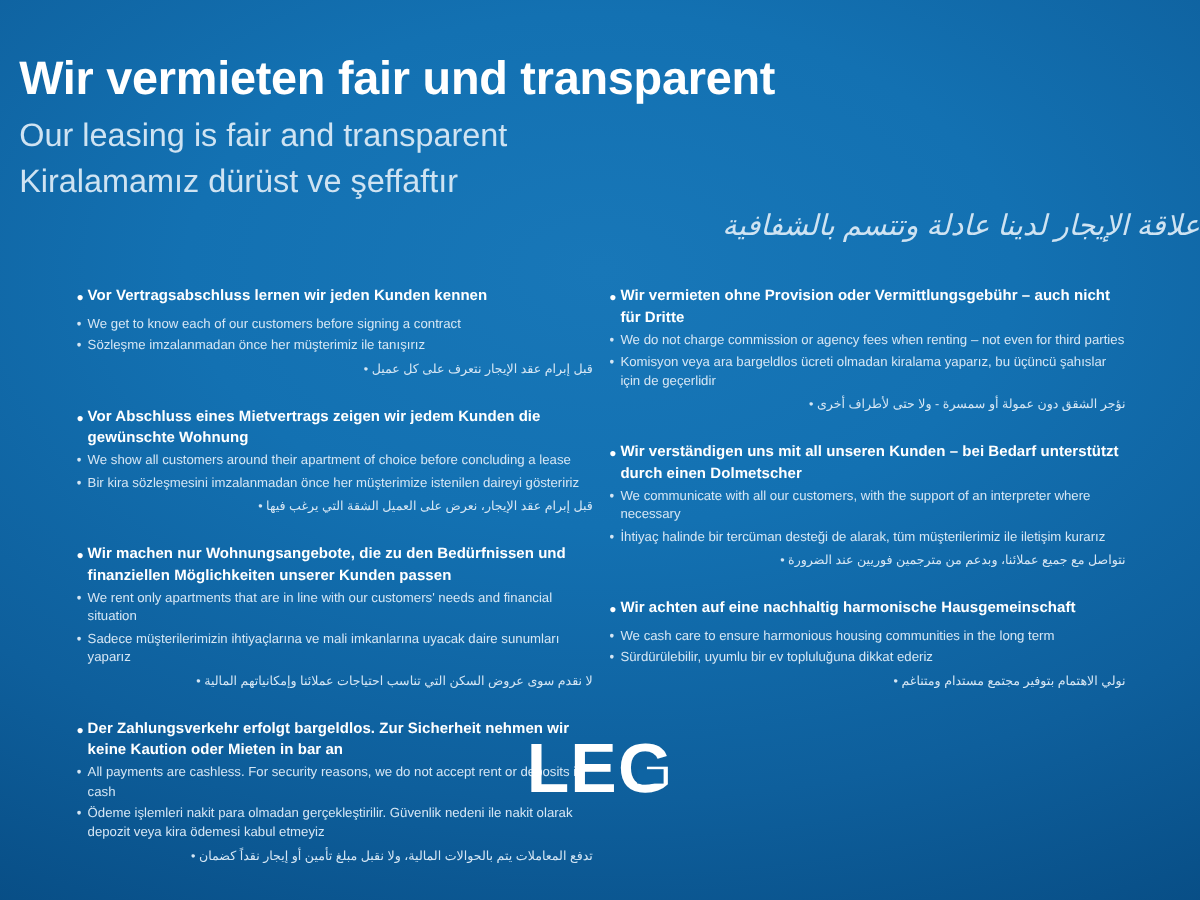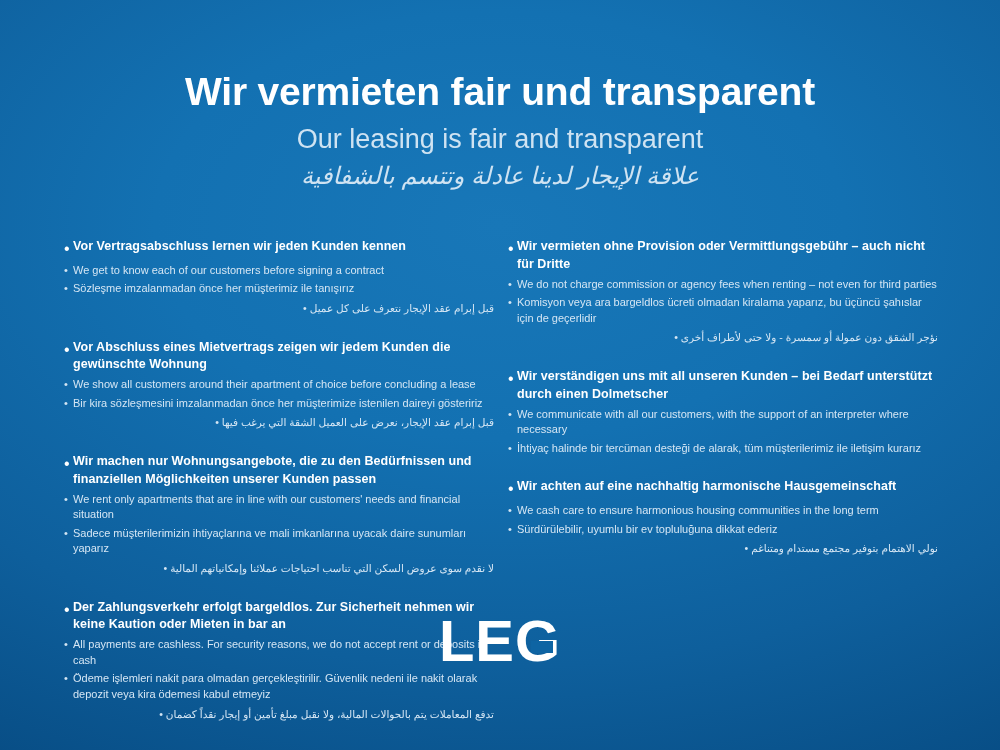--- a/index.html
+++ b/index.html
@@ -19,22 +19,22 @@
     height: 750px;
     
     background:
       radial-gradient(ellipse 115% 95% at 50% 30%, #1877b8 0%, #1371b2 30%, #0e5f9c 62%, #084e86 86%, #05406f 100%);
     color: #ffffff;
     -webkit-font-smoothing: antialiased;
   }
 
   
   .headline {
-    text-align: center;
-    padding-top: 70px;
+    padding-top: 44px;
+    margin-left: 16px;
   }
   .headline .line-de {
     font-size: 39px;
     font-weight: bold;
     letter-spacing: -0.2px;
     color: #ffffff;
     line-height: 1.15;
   }
   .headline .line-en {
     font-size: 27px;
@@ -161,20 +161,21 @@
   }
 </style>
 </head>
 <body>
 
 <div class="poster">
 
   <div class="headline">
     <div class="line-de">Wir vermieten fair und transparent</div>
     <div class="line-en">Our leasing is fair and transparent</div>
+    <div class="line-tr">Kiralamamız dürüst ve şeffaftır</div>
     <div class="line-ar">علاقة الإيجار لدينا عادلة وتتسم بالشفافية</div>
   </div>
 
   <div class="columns">
 
     <div class="col">
 
       <div class="item">
         <div class="row">
           <div class="bullet">•</div>
@@ -279,20 +280,24 @@
           <div class="bullet">•</div>
           <div class="txt de">Wir verständigen uns mit all unseren Kunden – bei Bedarf unterstützt durch einen Dolmetscher</div>
         </div>
         <div class="sub-row">
           <div class="bullet">•</div>
           <div class="txt en">We communicate with all our customers, with the support of an interpreter where necessary</div>
         </div>
         <div class="sub-row">
           <div class="bullet">•</div>
           <div class="txt tr">İhtiyaç halinde bir tercüman desteği de alarak, tüm müşterilerimiz ile iletişim kurarız</div>
+        </div>
+        <div class="ar">
+          <span>نتواصل مع جميع عملائنا، وبدعم من مترجمين فوريين عند الضرورة</span>
+          <span>•</span>
         </div>
       </div>
 
       <div class="item">
         <div class="row">
           <div class="bullet">•</div>
           <div class="txt de">Wir achten auf eine nachhaltig harmonische Hausgemeinschaft</div>
         </div>
         <div class="sub-row">
           <div class="bullet">•</div>

